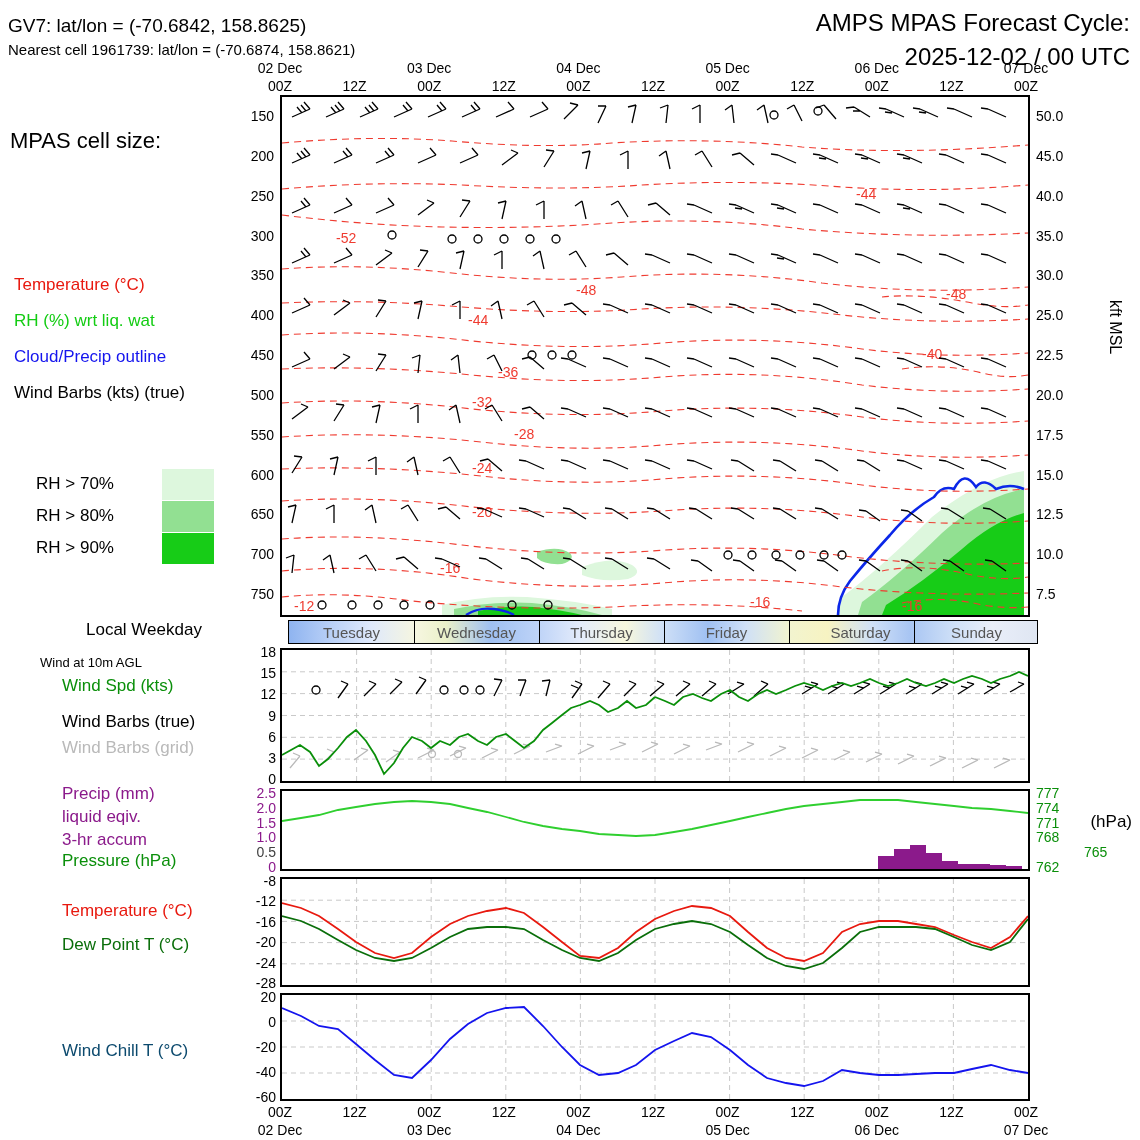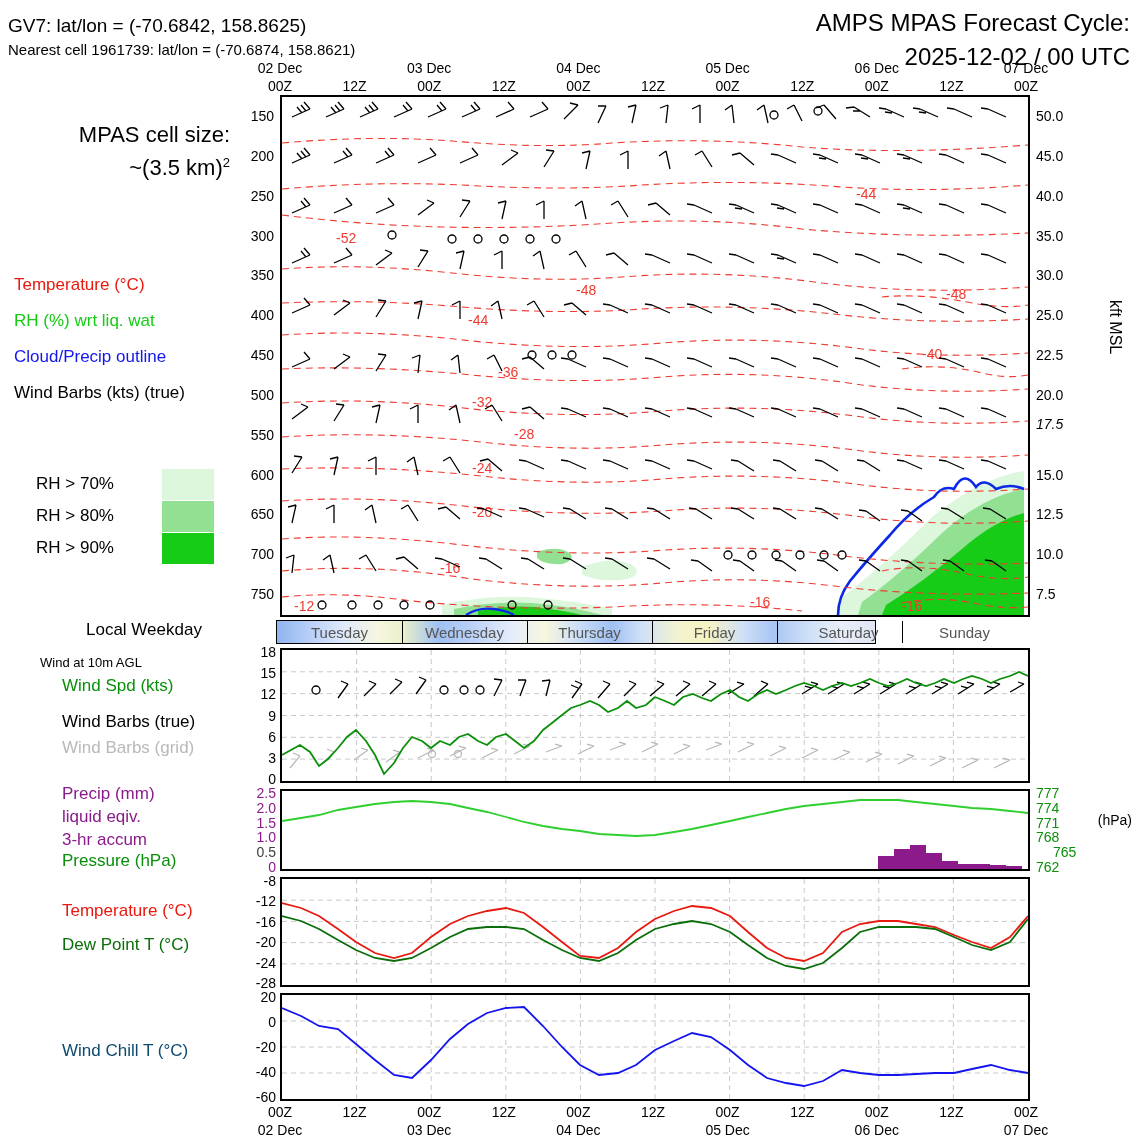--- a/index.html
+++ b/index.html
@@ -5,62 +5,62 @@
   html,body{margin:0;padding:0;background:#fff;}
   body{width:1140px;height:1140px;position:relative;font-family:"Liberation Sans",sans-serif;color:#000;overflow:hidden;}
   .abs{position:absolute;}
 
   
   #hdr-left{left:8px;top:6px;font-size:19px;margin-top:9px;}
   #hdr-left .sub{font-size:15px;margin-top:4px;}
   #hdr-right{right:10px;top:6px;font-size:24px;text-align:right;line-height:1.4;}
 
   
-  #cellsize{left:10px;top:118px;width:220px;text-align:right;font-size:22px;line-height:1.5;}
+  #cellsize{left:10px;top:124px;width:220px;text-align:left;font-size:22px;line-height:1.5;}
   #cellsize sup{font-size:13px;}
   .legline{font-size:17px;}
   #lg-temp{left:14px;top:275px;color:#e8190f;}
   #lg-rh{left:14px;top:311px;color:#13cc13;}
   #lg-cp{left:14px;top:347px;color:#1414ee;}
   #lg-wb{left:14px;top:383px;color:#000;}
 
   #rhbox{left:36px;top:468px;width:180px;}
   #rhbox .row{height:32px;display:flex;align-items:center;}
   #rhbox .lbl{width:126px;font-size:17px;}
   #rhbox .sw{width:52px;height:31px;}
 
   #lw-label{left:86px;top:620px;font-size:17px;}
   #wind10{left:40px;top:655px;font-size:13px;}
   #lg-ws{left:62px;top:676px;font-size:17px;color:#0a8f0a;}
   #lg-wbt{left:62px;top:712px;font-size:17px;color:#000;}
   #lg-wbg{left:62px;top:738px;font-size:17px;color:#b9b9b9;}
 
   #lg-precip{left:62px;top:783px;font-size:17px;color:#8b1a8b;line-height:1.35;}
   #lg-press{left:62px;top:851px;font-size:17px;color:#0a8f0a;}
-  #hpa{right:8px;top:812px;font-size:14px;margin-left:37px;}
+  #hpa{right:8px;top:812px;font-size:17px;margin-left:37px;}
 
   #lg-tmp2{left:62px;top:901px;font-size:17px;color:#e8190f;}
   #lg-dp{left:62px;top:935px;font-size:17px;color:#0a6e0a;}
   #lg-wc{left:62px;top:1041px;font-size:17px;color:#0c4a6e;}
 
   
   .panel{border:2px solid #000;background:#fff;box-sizing:border-box;}
   #p-main{left:280px;top:95px;width:750px;height:522px;}
   #p-wind{left:280px;top:648px;width:750px;height:135px;}
   #p-prec{left:280px;top:789px;width:750px;height:82px;}
   #p-temp{left:280px;top:877px;width:750px;height:110px;}
   #p-chill{left:280px;top:993px;width:750px;height:108px;}
 
   
   .tick{position:absolute;font-size:14px;}
   .tl-left{text-align:right;}
   #topaxis .maj{font-size:14px;}
 
   
-  #wkbar{left:276px;top:620px;width:600px;height:24px;box-sizing:border-box;border:1px solid #000;
+  #wkbar{left:288px;top:620px;width:750px;height:24px;box-sizing:border-box;border:1px solid #000;
          background:linear-gradient(to right,#8fb4f0 0%,#bcd2f7 6%,#dfe9fb 11%,#f6f6e0 17%,#eaf0c9 21%,#9fc0f2 27%,#bcd2f7 33%,#e4ecfb 39%,#f7f7dd 45%,#cfe0f7 50%,#9fc0f2 56%,#cfe0f7 61%,#f2f4cf 67%,#f7f3c2 72%,#cfe0f7 78%,#a8c5f3 83%,#cfe0f7 89%,#e9eef9 94%,#dfe6f2 100%);}
   #wkbar .sep{position:absolute;top:0;bottom:0;width:1px;background:#000;}
   #wkbar .day{position:absolute;top:3px;font-size:15px;color:#555;text-align:center;}
   #kft{right:16px;top:300px;writing-mode:vertical-rl;font-size:16px;}
 
   #botaxis{left:260px;top:1104px;width:800px;font-size:14px;}
   #botaxis span{position:absolute;text-align:center;width:60px;}
 
   svg{display:block;}
   .bb{stroke:#000;stroke-width:1.3;fill:none;}
@@ -75,21 +75,20 @@
   <div>GV7: lat/lon = (-70.6842, 158.8625)</div>
   <div class="sub">Nearest cell 1961739: lat/lon = (-70.6874, 158.8621)</div>
 </div>
 <div class="abs" id="hdr-right">
   <div>AMPS MPAS Forecast Cycle:</div>
   <div>2025-12-02 / 00 UTC</div>
 </div>
 
 <div class="abs" id="cellsize">
   <div>MPAS cell size:</div>
-  <div><span>~(3.5 km)</span><sup>2</sup></div>
 </div>
 
 <div class="abs legline" id="lg-temp">Temperature (°C)</div>
 <div class="abs legline" id="lg-rh">RH (%) wrt liq. wat</div>
 <div class="abs legline" id="lg-cp">Cloud/Precip outline</div>
 <div class="abs legline" id="lg-wb">Wind Barbs (kts) (true)</div>
 
 <div class="abs" id="rhbox">
   <div class="row">
     <div class="lbl">RH &gt; 70%</div>
@@ -632,21 +631,21 @@
 <div class="tick tl-left abs" style="left: 230px; top: 546.167px; width: 44px;">700</div>
 <div class="tick tl-left abs" style="left: 230px; top: 586px; width: 44px;">750</div>
 <div class="tick abs" style="left: 1036px; top: 108px;">50.0</div>
 <div class="tick abs" style="left: 1036px; top: 147.833px;">45.0</div>
 <div class="tick abs" style="left: 1036px; top: 187.667px;">40.0</div>
 <div class="tick abs" style="left: 1036px; top: 227.5px;">35.0</div>
 <div class="tick abs" style="left: 1036px; top: 267.333px; text-align: right;">30.0</div>
 <div class="tick abs" style="left: 1036px; top: 307.167px;">25.0</div>
 <div class="tick abs" style="left: 1036px; top: 347px;">22.5</div>
 <div class="tick abs" style="left: 1036px; top: 386.833px;">20.0</div>
-<div class="tick abs" style="left: 1036px; top: 416px; font-style: italic;">17.5</div>
+<div class="tick abs" style="left: 1036px; top: 427px;">17.5</div>
 <div class="tick abs" style="left: 1036px; top: 466.5px;">15.0</div>
 <div class="tick abs" style="left: 1036px; top: 506.333px;">12.5</div>
 <div class="tick abs" style="left: 1036px; top: 546.167px;">10.0</div>
 <div class="tick abs" style="left: 1036px; top: 586px;">7.5</div>
 <div class="tick tl-left abs" style="left: 238px; top: 644px; width: 38px;">18</div>
 <div class="tick tl-left abs" style="left: 238px; top: 665.167px; width: 38px;">15</div>
 <div class="tick tl-left abs" style="left: 238px; top: 686.333px; width: 38px;">12</div>
 <div class="tick tl-left abs" style="left: 238px; top: 707.5px; width: 38px;">9</div>
 <div class="tick tl-left abs" style="left: 238px; top: 728.667px; width: 38px;">6</div>
 <div class="tick tl-left abs" style="left: 238px; top: 749.833px; width: 38px;">3</div>
@@ -654,21 +653,21 @@
 <div class="tick tl-left abs" style="left: 238px; top: 785px; width: 38px; color: rgb(139, 26, 139);">2.5</div>
 <div class="tick tl-left abs" style="left: 238px; top: 799.8px; width: 38px; color: rgb(139, 26, 139);">2.0</div>
 <div class="tick tl-left abs" style="left: 238px; top: 814.6px; width: 38px; color: rgb(139, 26, 139);">1.5</div>
 <div class="tick tl-left abs" style="left: 238px; top: 829.4px; width: 38px; color: rgb(139, 26, 139);">1.0</div>
 <div class="tick tl-left abs" style="left: 238px; top: 844.2px; width: 38px; color: #404040;">0.5</div>
 <div class="tick tl-left abs" style="left: 238px; top: 859px; width: 38px; color: rgb(139, 26, 139);">0</div>
 <div class="tick abs" style="left: 1036px; top: 785px; color: rgb(10, 143, 10);">777</div>
 <div class="tick abs" style="left: 1036px; top: 799.8px; color: rgb(10, 143, 10);">774</div>
 <div class="tick abs" style="left: 1036px; top: 814.6px; color: rgb(10, 143, 10);">771</div>
 <div class="tick abs" style="left: 1036px; top: 829.4px; color: rgb(10, 143, 10);">768</div>
-<div class="tick abs" style="left: 1053px; top: 844.2px; color: rgb(10, 143, 10);">765</div>
+<div class="tick abs" style="left: 1084px; top: 844.2px; color: rgb(10, 143, 10);">765</div>
 <div class="tick abs" style="left: 1036px; top: 859px; color: rgb(10, 143, 10);">762</div>
 <div class="tick tl-left abs" style="left: 238px; top: 873px; width: 38px;">-8</div>
 <div class="tick tl-left abs" style="left: 238px; top: 893.4px; width: 38px;">-12</div>
 <div class="tick tl-left abs" style="left: 238px; top: 913.8px; width: 38px;">-16</div>
 <div class="tick tl-left abs" style="left: 238px; top: 934.2px; width: 38px;">-20</div>
 <div class="tick tl-left abs" style="left: 238px; top: 954.6px; width: 38px;">-24</div>
 <div class="tick tl-left abs" style="left: 238px; top: 975px; width: 38px;">-28</div>
 <div class="tick tl-left abs" style="left: 238px; top: 989px; width: 38px;">20</div>
 <div class="tick tl-left abs" style="left: 238px; top: 1014px; width: 38px;">0</div>
 <div class="tick tl-left abs" style="left: 238px; top: 1039px; width: 38px;">-20</div>

